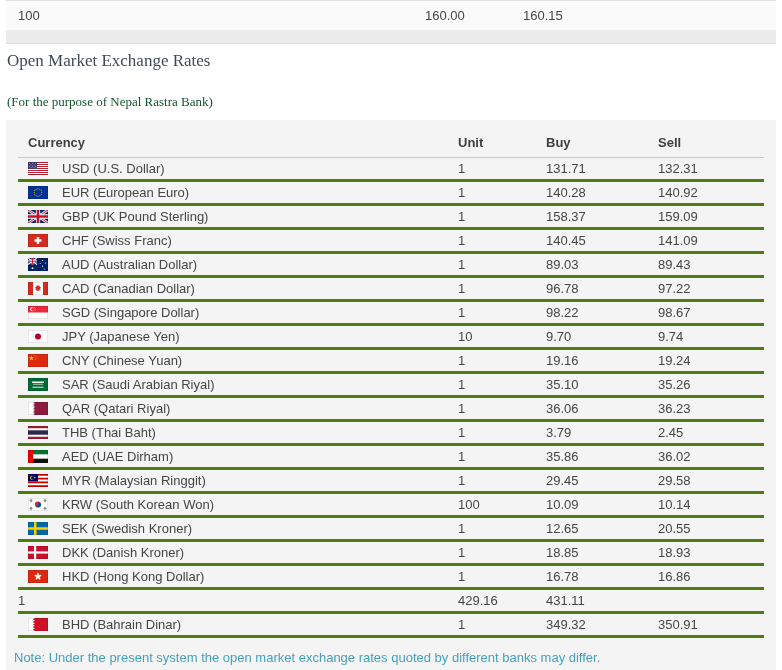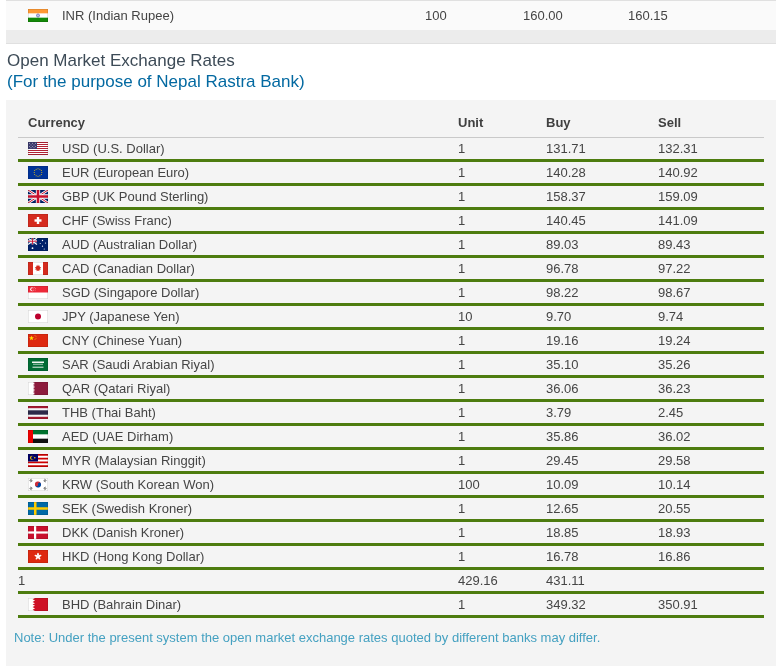--- a/index.html
+++ b/index.html
@@ -7,23 +7,23 @@
     font-family:"Liberation Sans","DejaVu Sans",sans-serif; font-size:13px; color:#444; }
 
   
   .top-section { margin:0 6px; border-top:1px solid #e0e0e0; }
   .top-row { height:29px; background:#fafafa; padding:0 8px; }
   .top-grid { margin:0 4px; height:100%; display:grid;
     grid-template-columns:407px 98px 105px 1fr; align-items:center; }
   .top-pad { height:14px; background:#ececec; border-bottom:1px solid #e0e0e0; }
 
   
-  .heading-section { padding:6px 7px 10px; background:#fff; }
+  .heading-section { padding:6px 7px 10px; background:#fff;font-family:Liberation Serif, serif; }
   .heading-section h2 { font-size:17px; font-weight:400; color:#3d4b57; line-height:21px; }
-  .subtitle { margin-top:2px; font-size:17px; line-height:17px; color:#0369a1; }
+  .subtitle { margin-top:22px; font-size:13px; line-height:17px; color:#14532d; }
 
   
   .panel { margin:0 6px; background:#f4f4f4; padding:8px 8px 20px; height:566px; overflow:hidden; }
   .rates-table { margin:0 4px; }
   .hdr-row { display:grid; grid-template-columns:440px 88px 112px 1fr;
     align-items:center; height:30px; border-bottom:1px solid #c9c9c9;
     font-weight:700; color:#404040; }
   .row { display:grid; grid-template-columns:440px 88px 112px 1fr;
     align-items:center; height:24px; border-bottom:3px solid #4d7c0f; color:#454545; }
   .cur-cell { display:flex; align-items:center; gap:14px; padding-left:10px; }
@@ -31,33 +31,20 @@
   .flag { width:20px; height:13px; display:inline-flex; flex:0 0 20px; }
   .flag svg { display:block; }
   .note { margin-top:12px; font-size:13px; color:#45a1c1; line-height:16px; }
 </style>
 </head>
 <body>
 
 <div class="top-section">
   <div class="top-row">
     <div class="top-grid">
-      <div class="cur-cell">
-        <span class="flag">
-            <svg viewBox="0 0 20 13" width="20" height="13">
-              <rect width="20" height="13" fill="#fff"></rect>
-              <rect width="20" height="4.33" fill="#FF9933"></rect>
-              <rect y="8.67" width="20" height="4.33" fill="#138808"></rect>
-              <circle cx="10" cy="6.5" r="1.5" fill="none" stroke="#000088" stroke-width="0.5"></circle>
-              <circle cx="10" cy="6.5" r="0.45" fill="#000088"></circle>
-              <rect x="0.25" y="0.25" width="19.5" height="12.5" fill="none" stroke="rgba(0,0,0,0.18)" stroke-width="0.5"></rect>
-            </svg>
-          </span>
-        <span>INR (Indian Rupee)</span>
-      </div>
       <div>100</div>
       <div>160.00</div>
       <div>160.15</div>
     </div>
   </div>
   <div class="top-pad"></div>
 </div>
 
 <div class="heading-section">
   <h2>Open Market Exchange Rates</h2>

